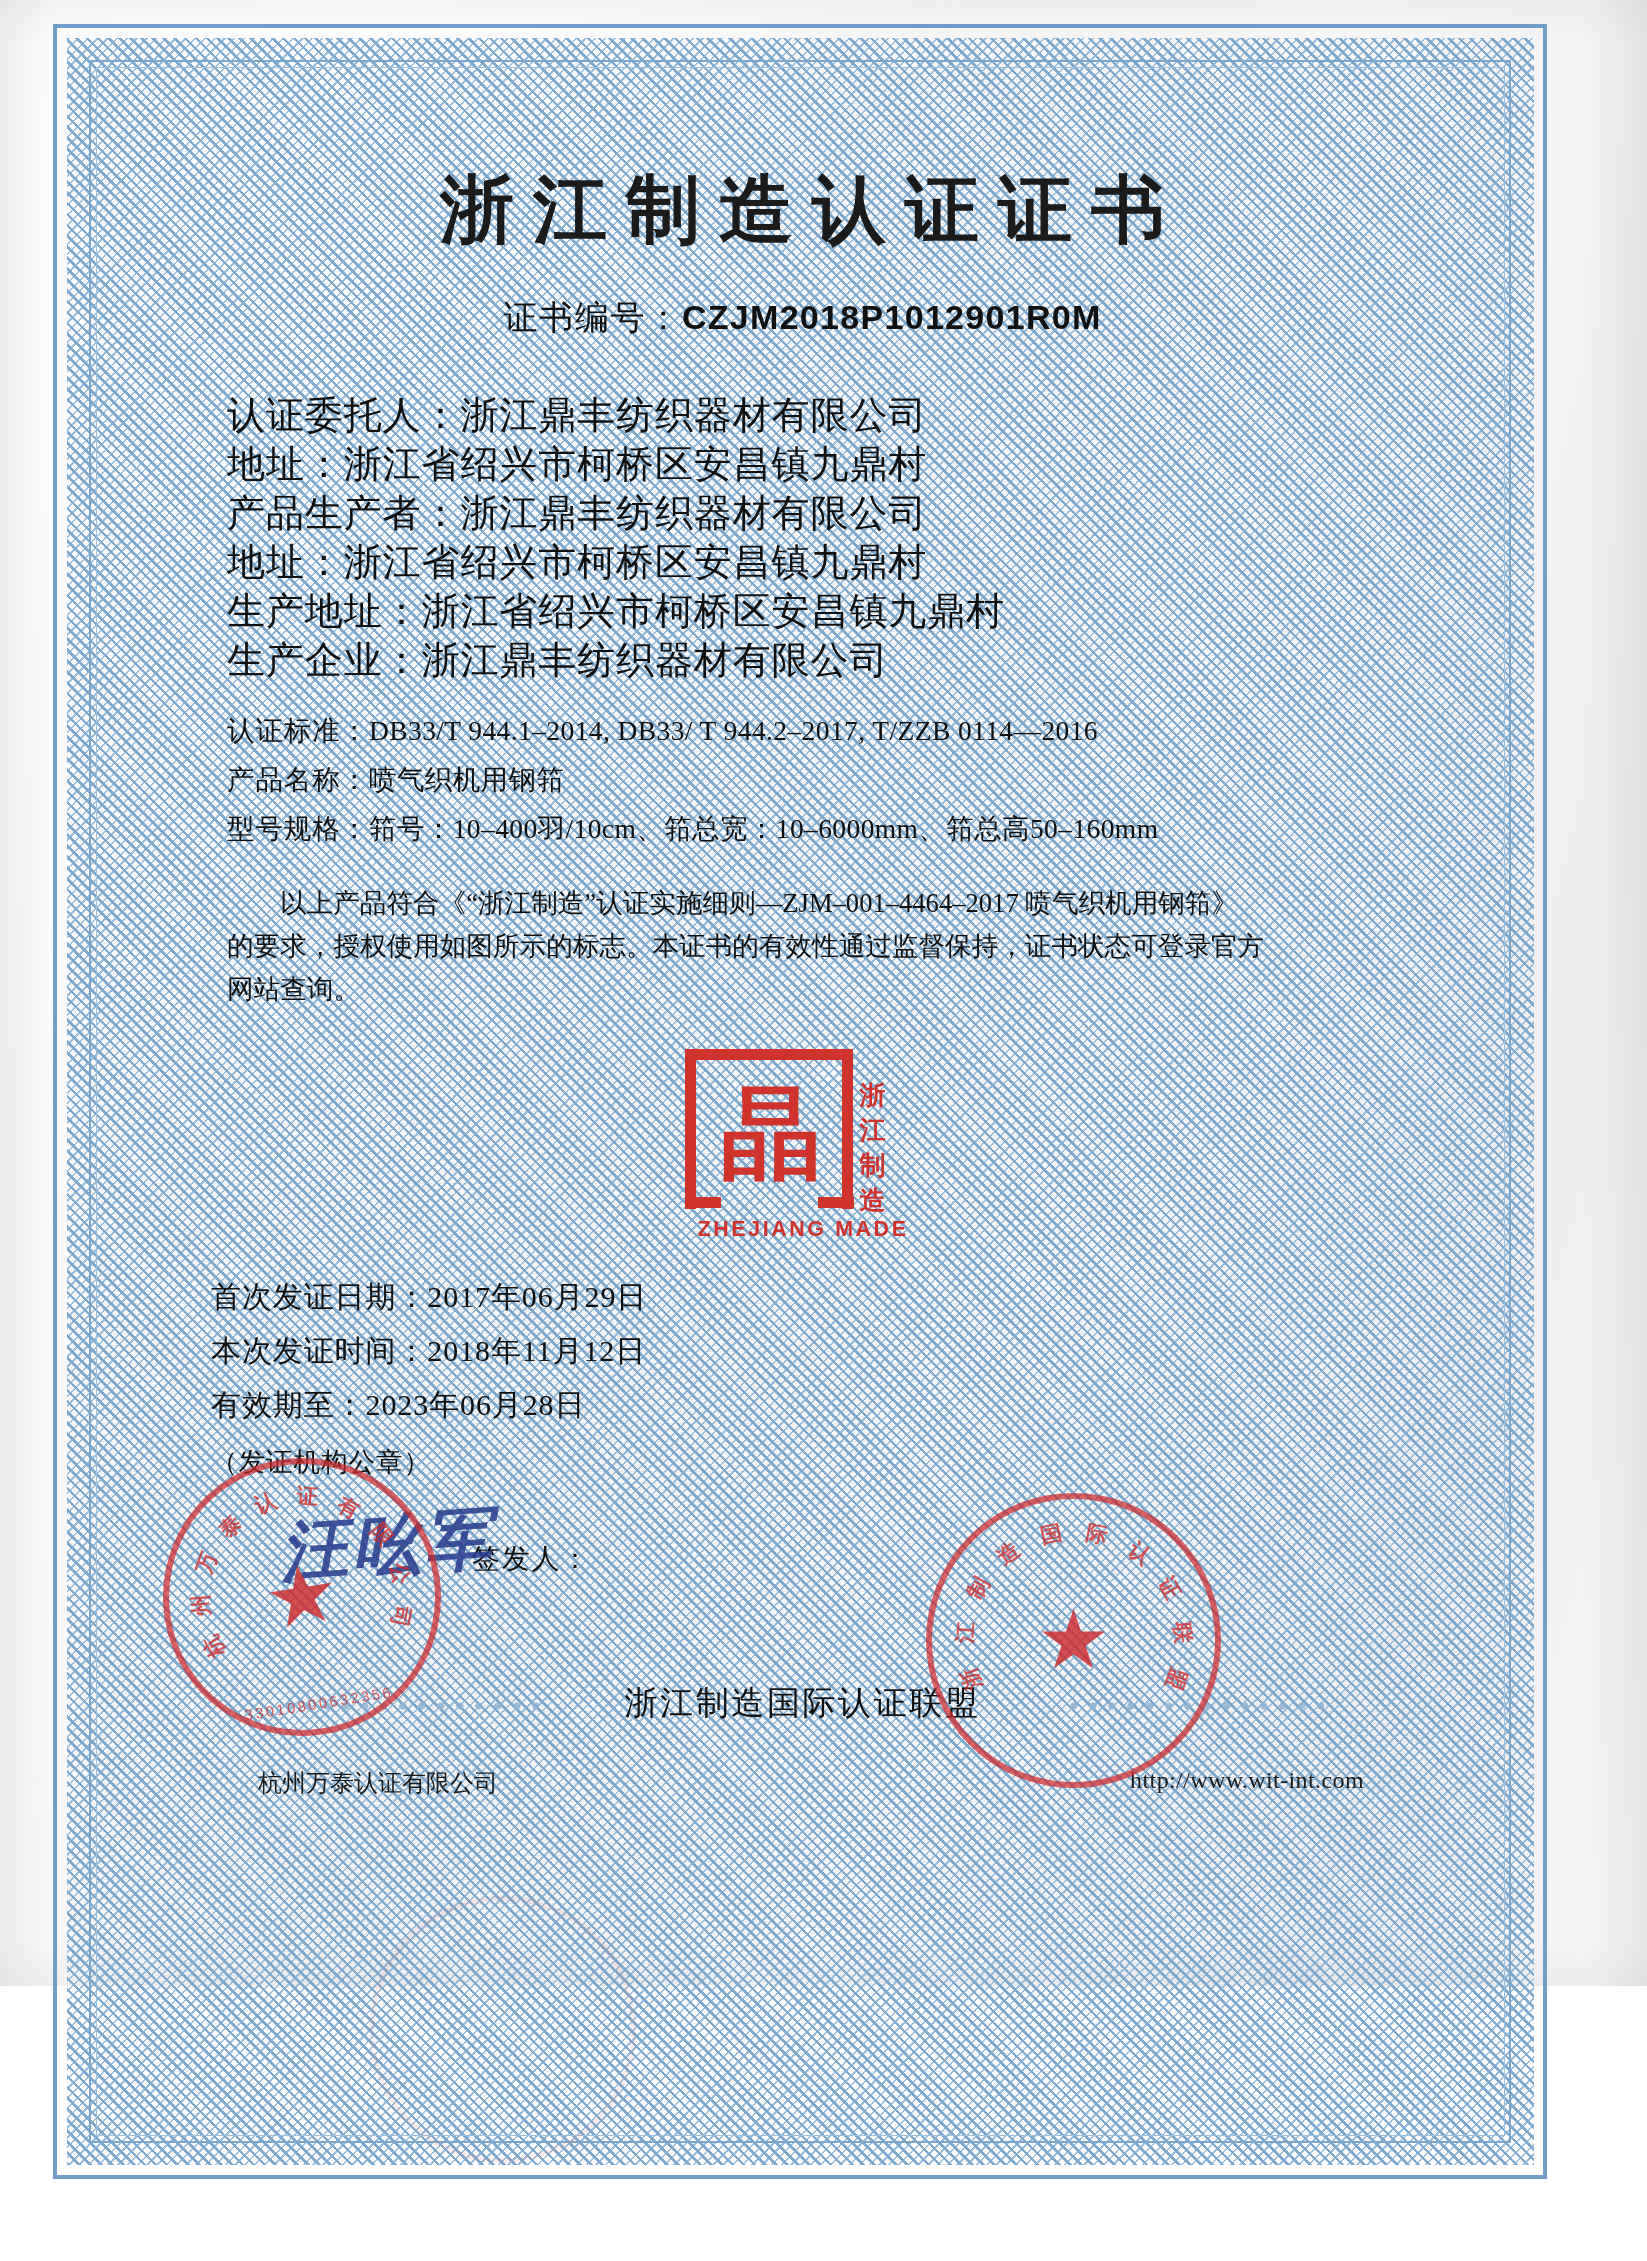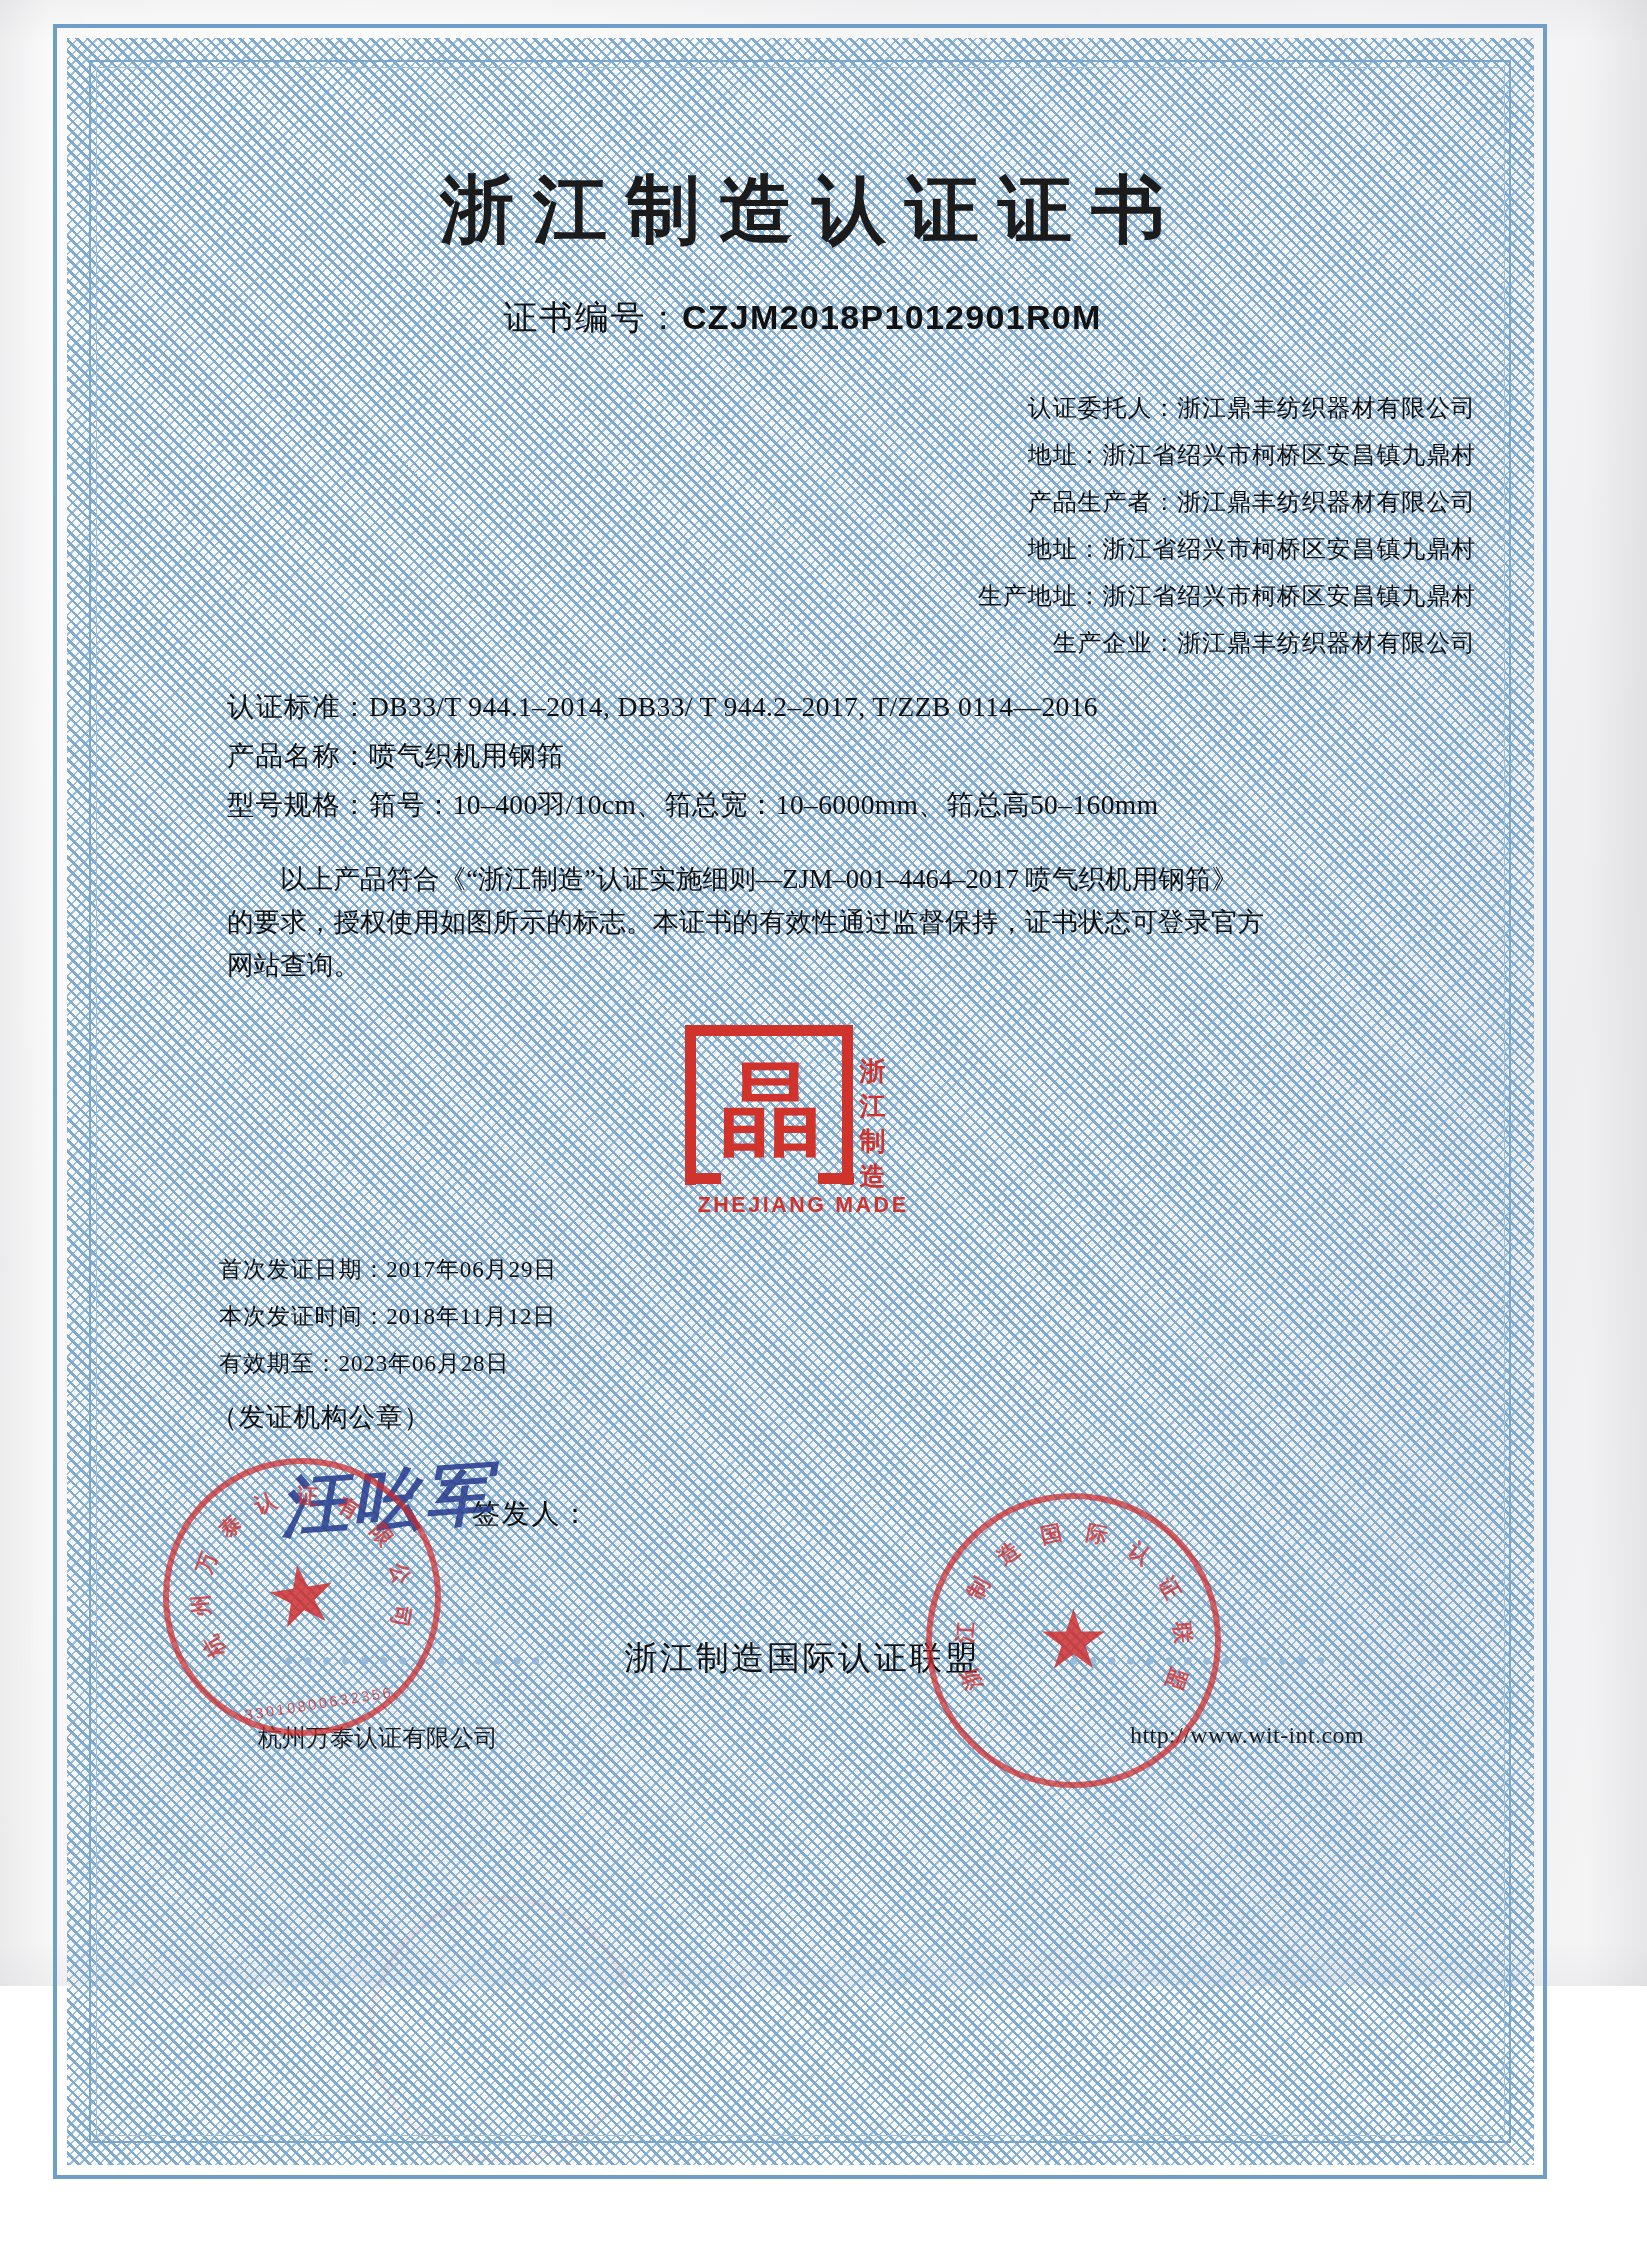--- a/index.html
+++ b/index.html
@@ -116,26 +116,25 @@
     letter-spacing: 0.9px;
   }
   .cert-number .label { letter-spacing: 1.7px; }
   .cert-number .value { font-family: "Liberation Sans", sans-serif; font-weight: 600; letter-spacing: 1.3px; }
 
   .fields {
     margin-top: 55px;
     padding-left: 98px;
   }
   .field-row {
-    font-size: 24px;
+    font-size: 38px;
     color: #101010;
     line-height: 1.0;
-    margin-bottom: 23px;
+    margin-bottom: 11px;
     white-space: nowrap;
-    text-align: right;
   }
   .field-row .k { letter-spacing: 0.9px; }
   .field-row .v { letter-spacing: 0.9px; }
 
   .spec-block {
     margin-top: 38px;
     padding-left: 98px;
   }
   .spec-row {
     font-size: 27.5px;
@@ -224,27 +223,26 @@
     font-weight: bold;
     letter-spacing: 2.6px;
   }
 
   
   .dates {
     margin-top: 26px;
     padding-left: 82px;
   }
   .date-row {
-    font-size: 23px;
+    font-size: 30px;
     color: #101010;
     line-height: 1.0;
     margin-bottom: 24px;
     letter-spacing: 0.9px;
     white-space: nowrap;
-    margin-left: 8px;
   }
   .seal-note {
     font-size: 26.6px;
     color: #101010;
     letter-spacing: 0.9px;
     margin-top: 5.1px;
   }
 
   
   .sign-line {

